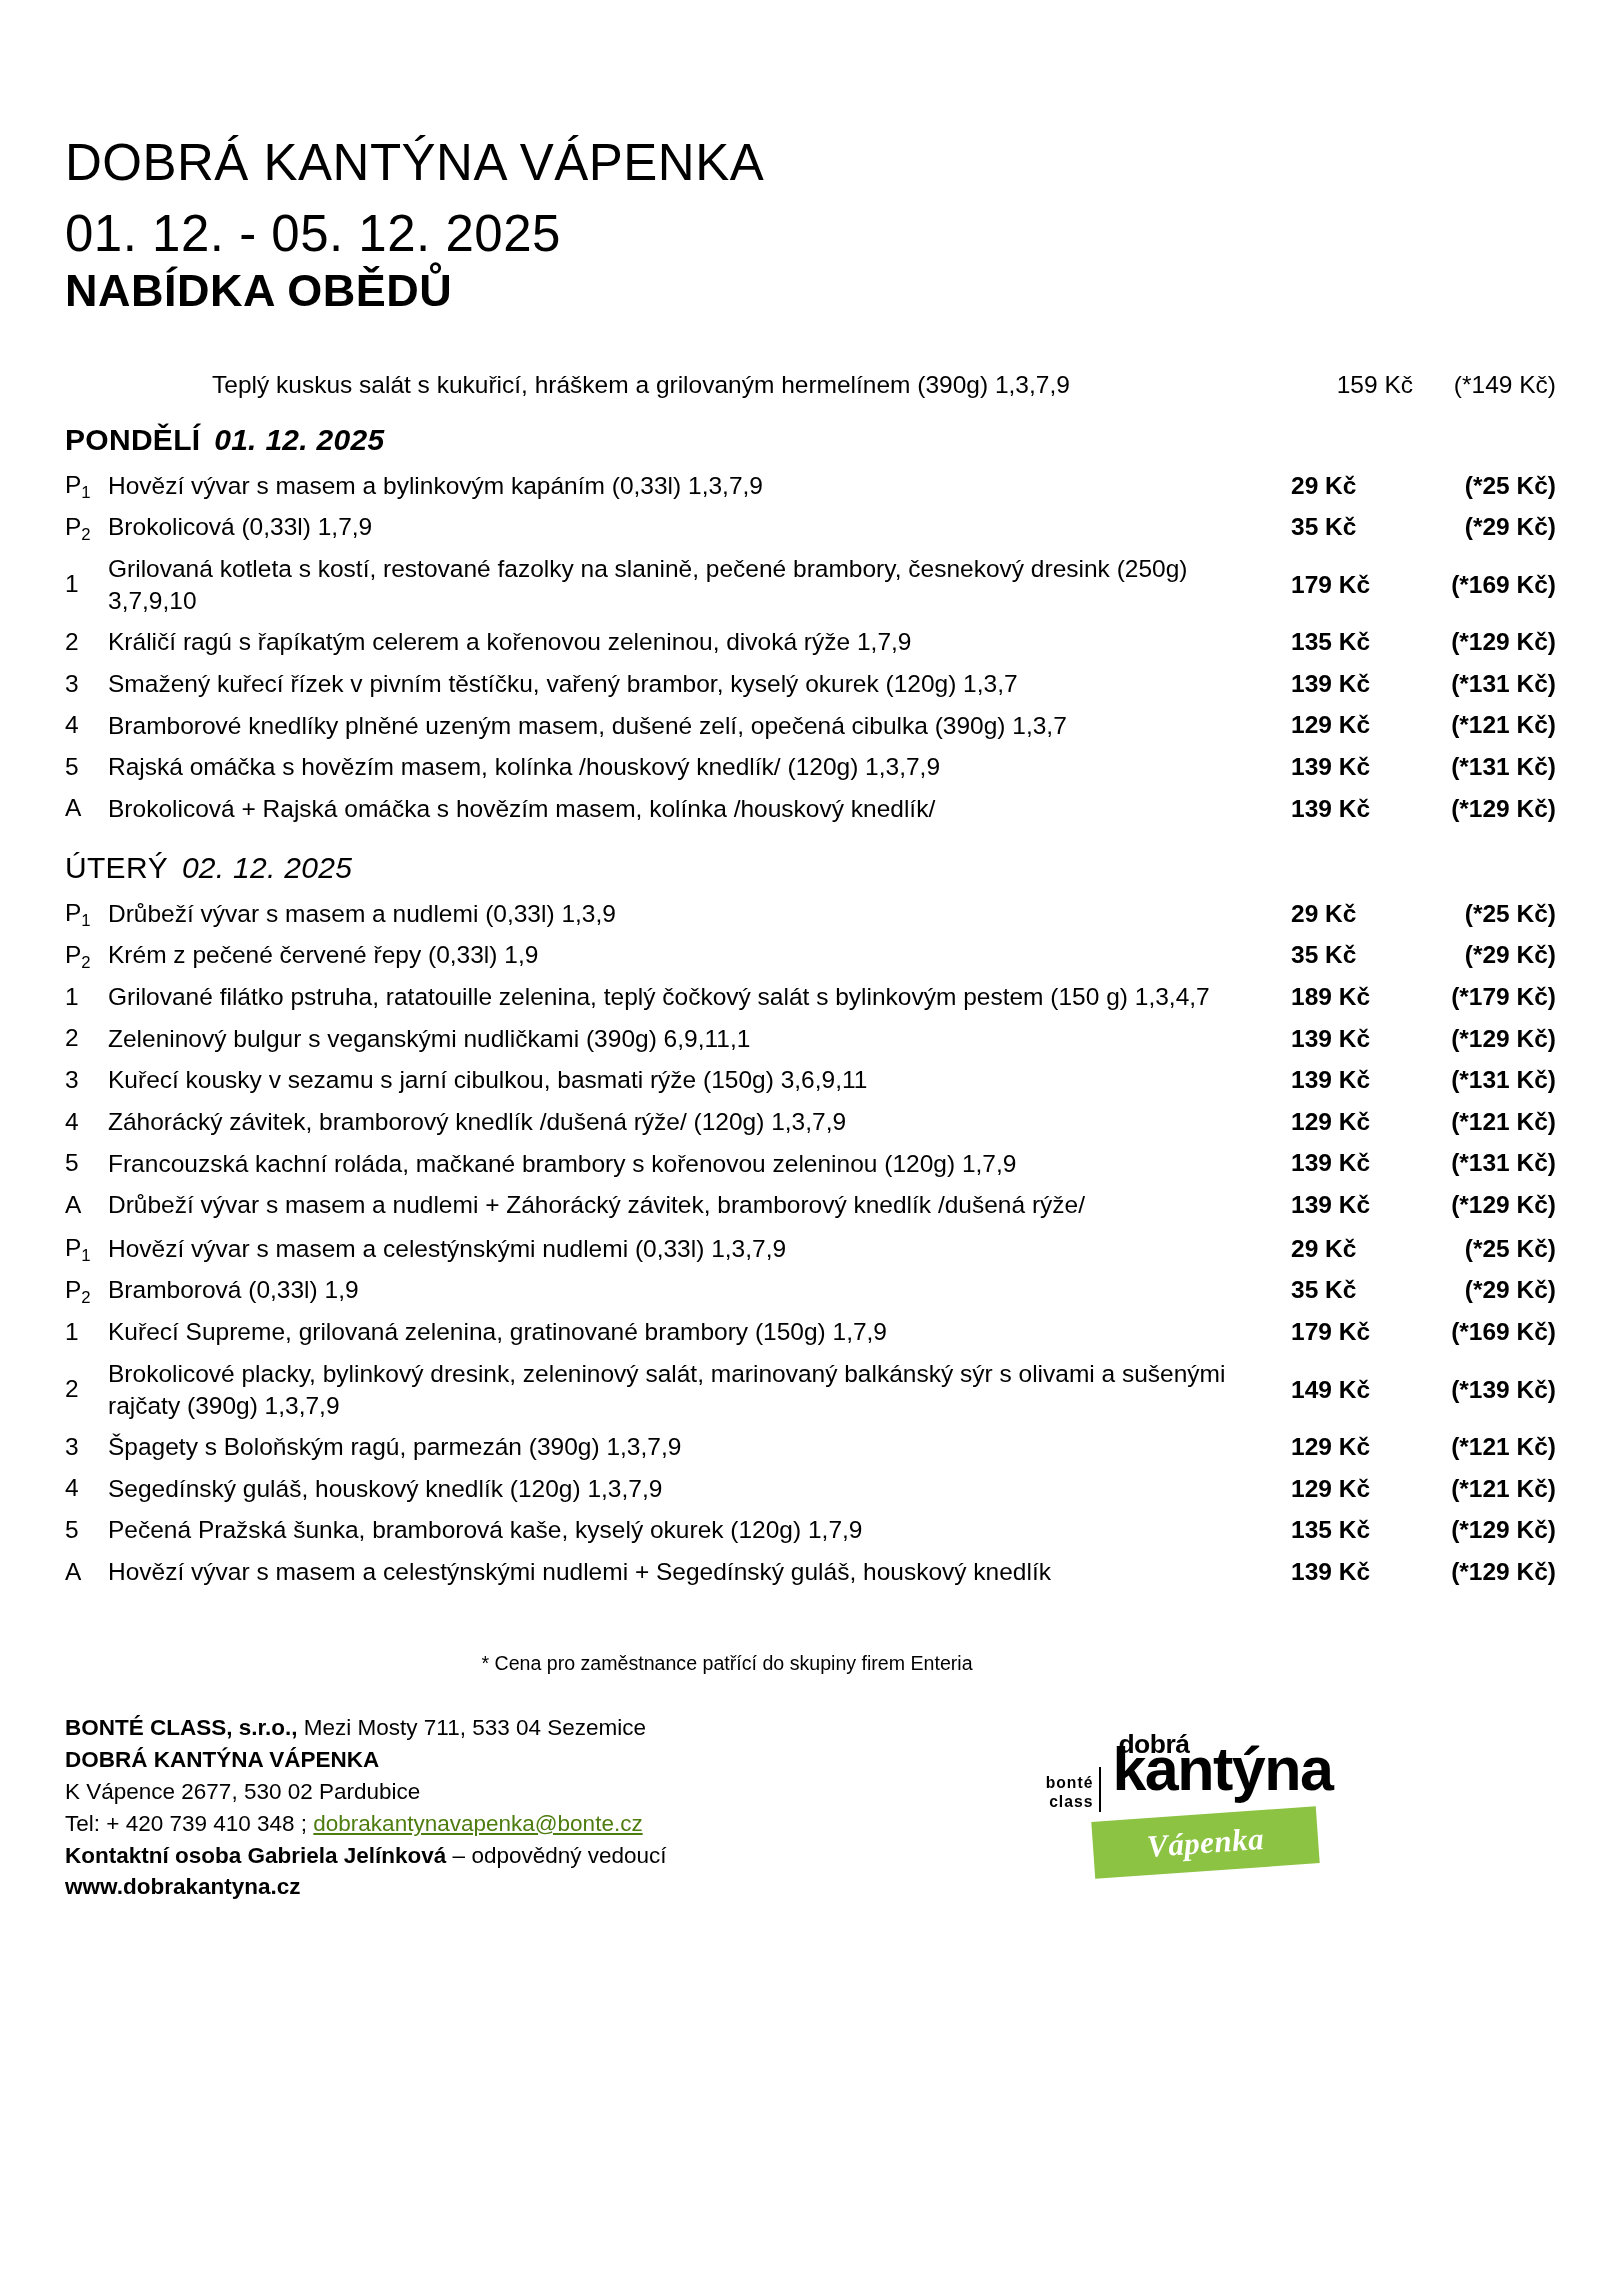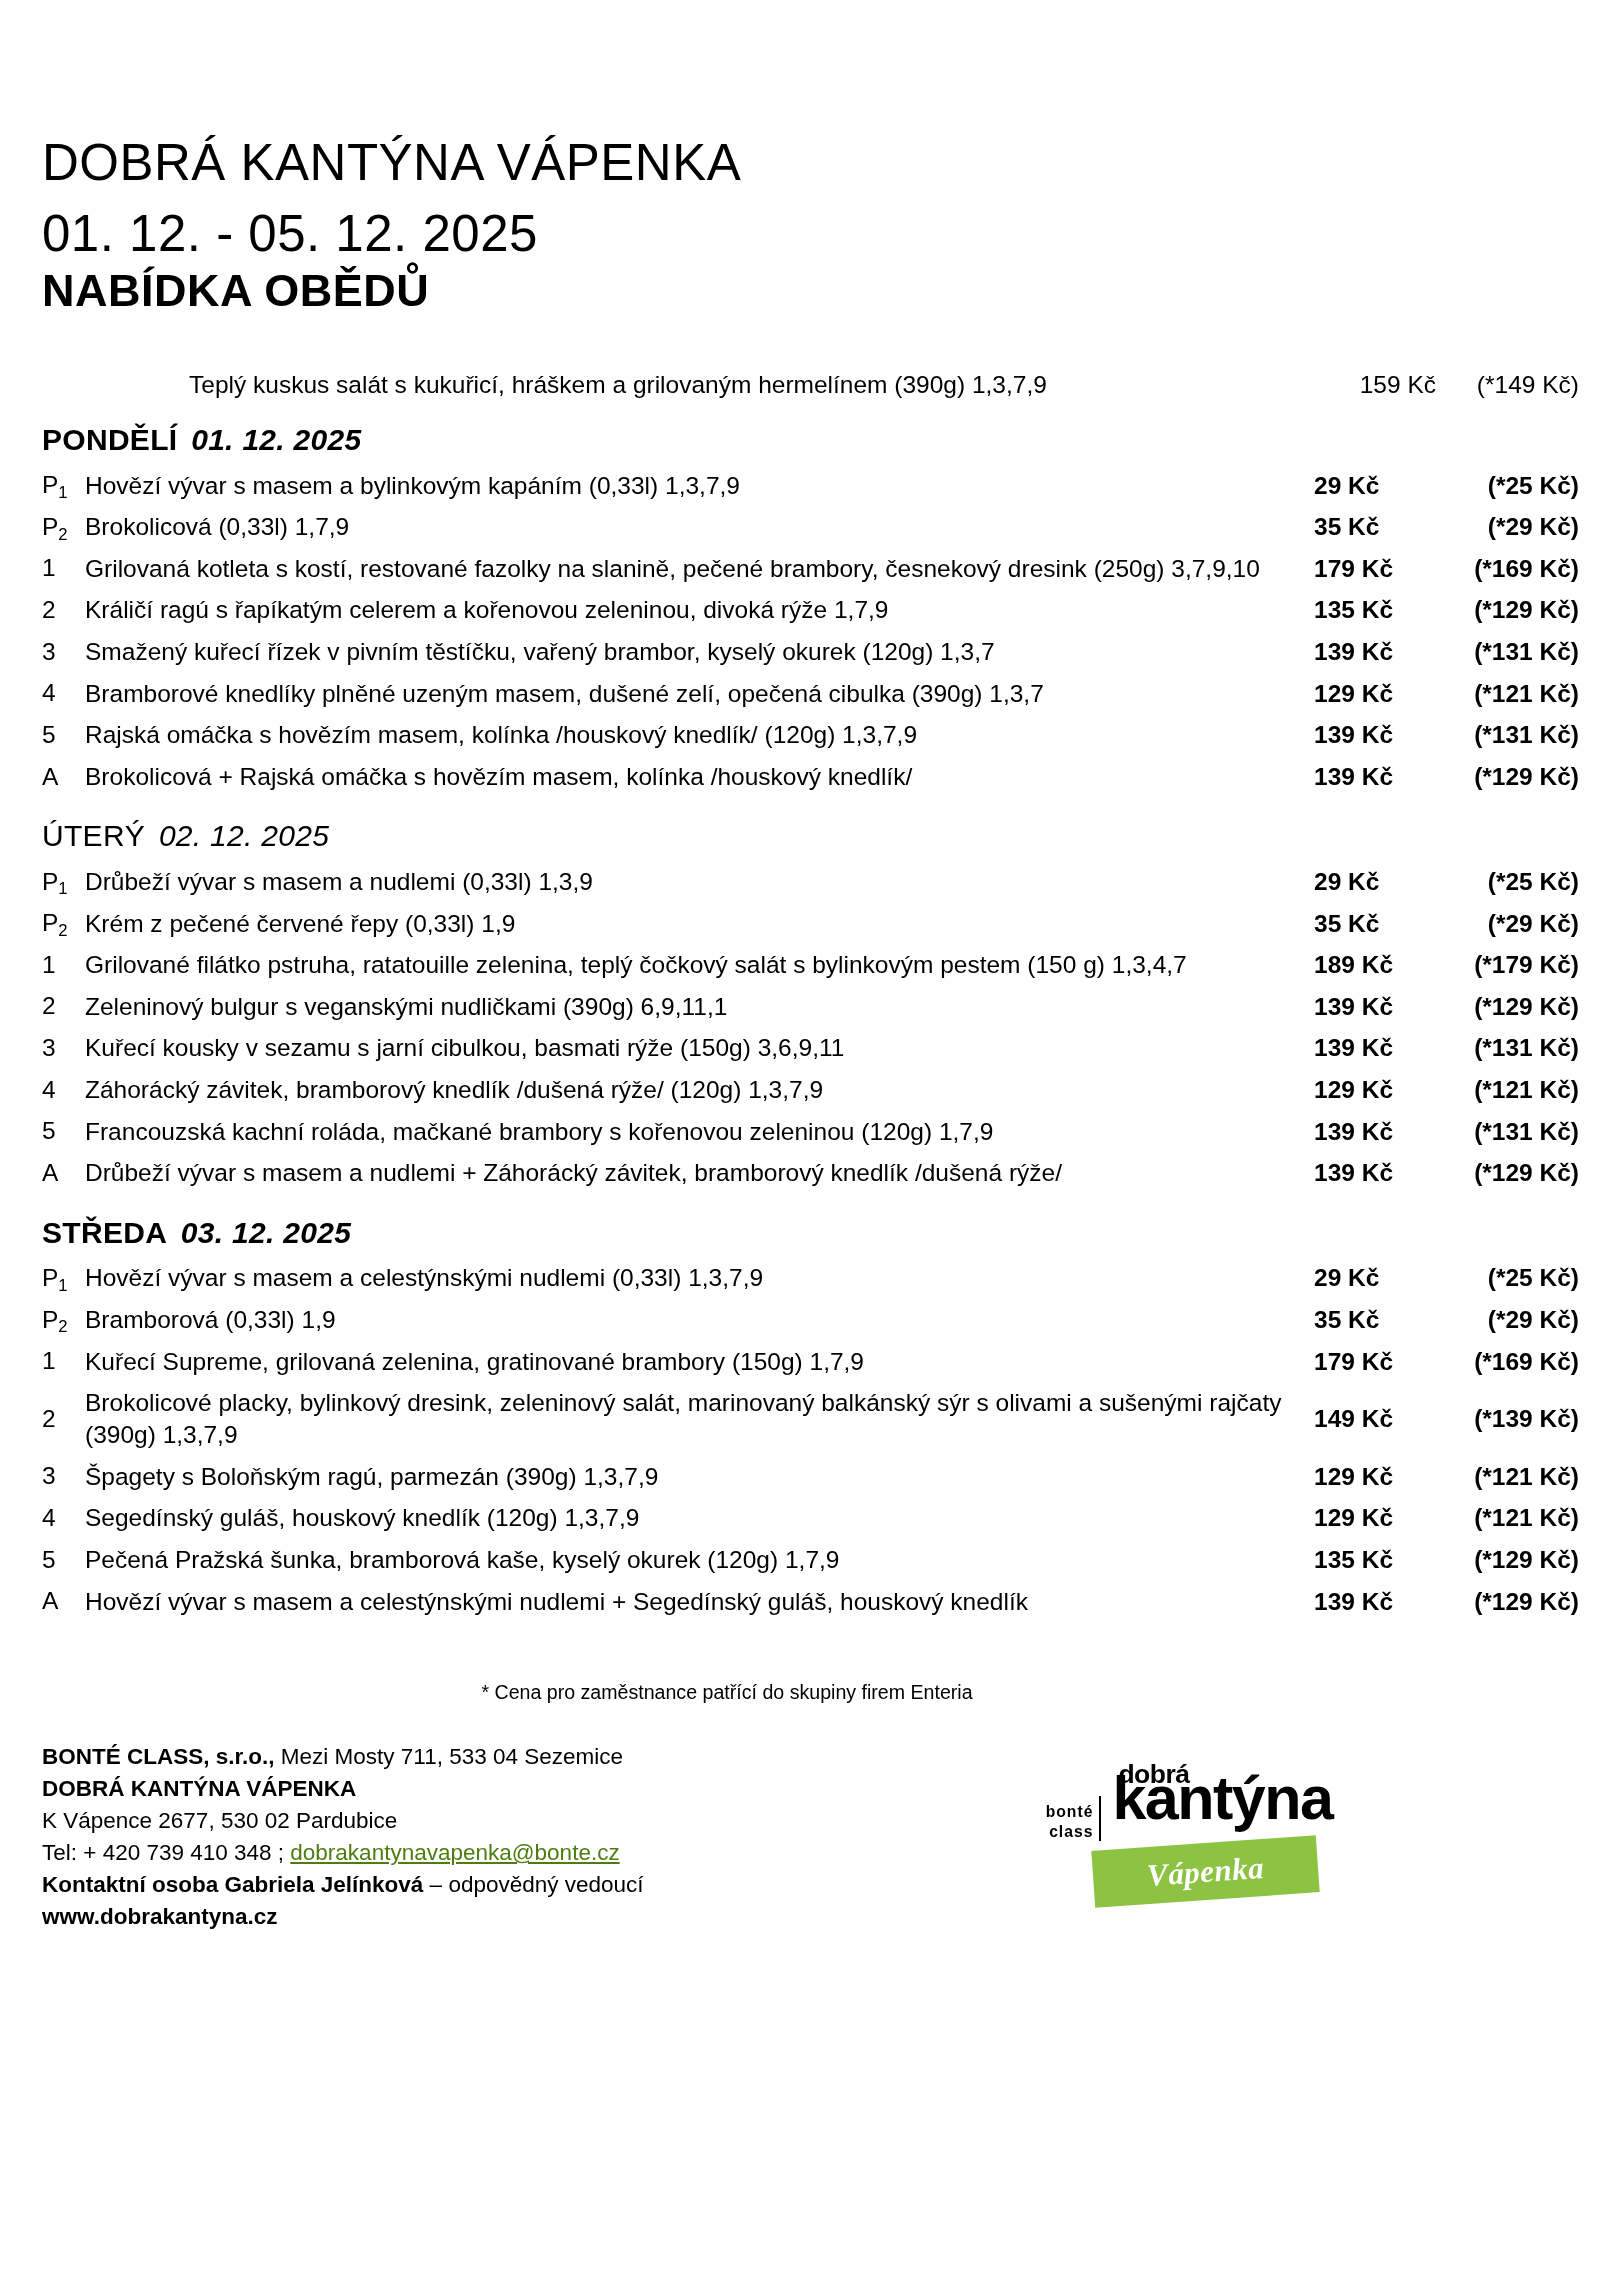--- a/index.html
+++ b/index.html
@@ -9,21 +9,21 @@
     height: 2292px;
     background: #ffffff;
     font-family: "Liberation Sans", sans-serif;
     color: #000000;
     overflow: hidden;
   }
   .page {
     position: relative;
     width: 1621px;
     height: 1788px;
-    padding: 0 42px;
+    padding: 0 65px;
   }
 
   
   .doc-header { padding-top: 135px; }
   .title-line1 {
     font-size: 51px;
     font-weight: 300;
     letter-spacing: 0.5px;
     line-height: 1.08;
     white-space: nowrap;
@@ -339,21 +339,20 @@
           </div>
           <div class="row">
             <div class="idx"><span>A</span></div>
             <div class="desc">Drůbeží vývar s masem a nudlemi + Záhorácký závitek, bramborový knedlík /dušená rýže/</div>
             <div class="price">139 Kč</div>
             <div class="price-emp">(*129 Kč)</div>
           </div>
         </div>
       </div>
       <div class="day-section">
-        <div class="day-head bold"><span>STŘEDA</span><span class="dh-date">03. 12. 2025</span></div>
         <div class="rows">
           <div class="row">
             <div class="idx"><span>P</span><sub>1</sub></div>
             <div class="desc">Hovězí vývar s masem a celestýnskými nudlemi (0,33l)  1,3,7,9</div>
             <div class="price">29 Kč</div>
             <div class="price-emp">(*25 Kč)</div>
           </div>
           <div class="row">
             <div class="idx"><span>P</span><sub>2</sub></div>
             <div class="desc">Bramborová (0,33l)  1,9</div>

